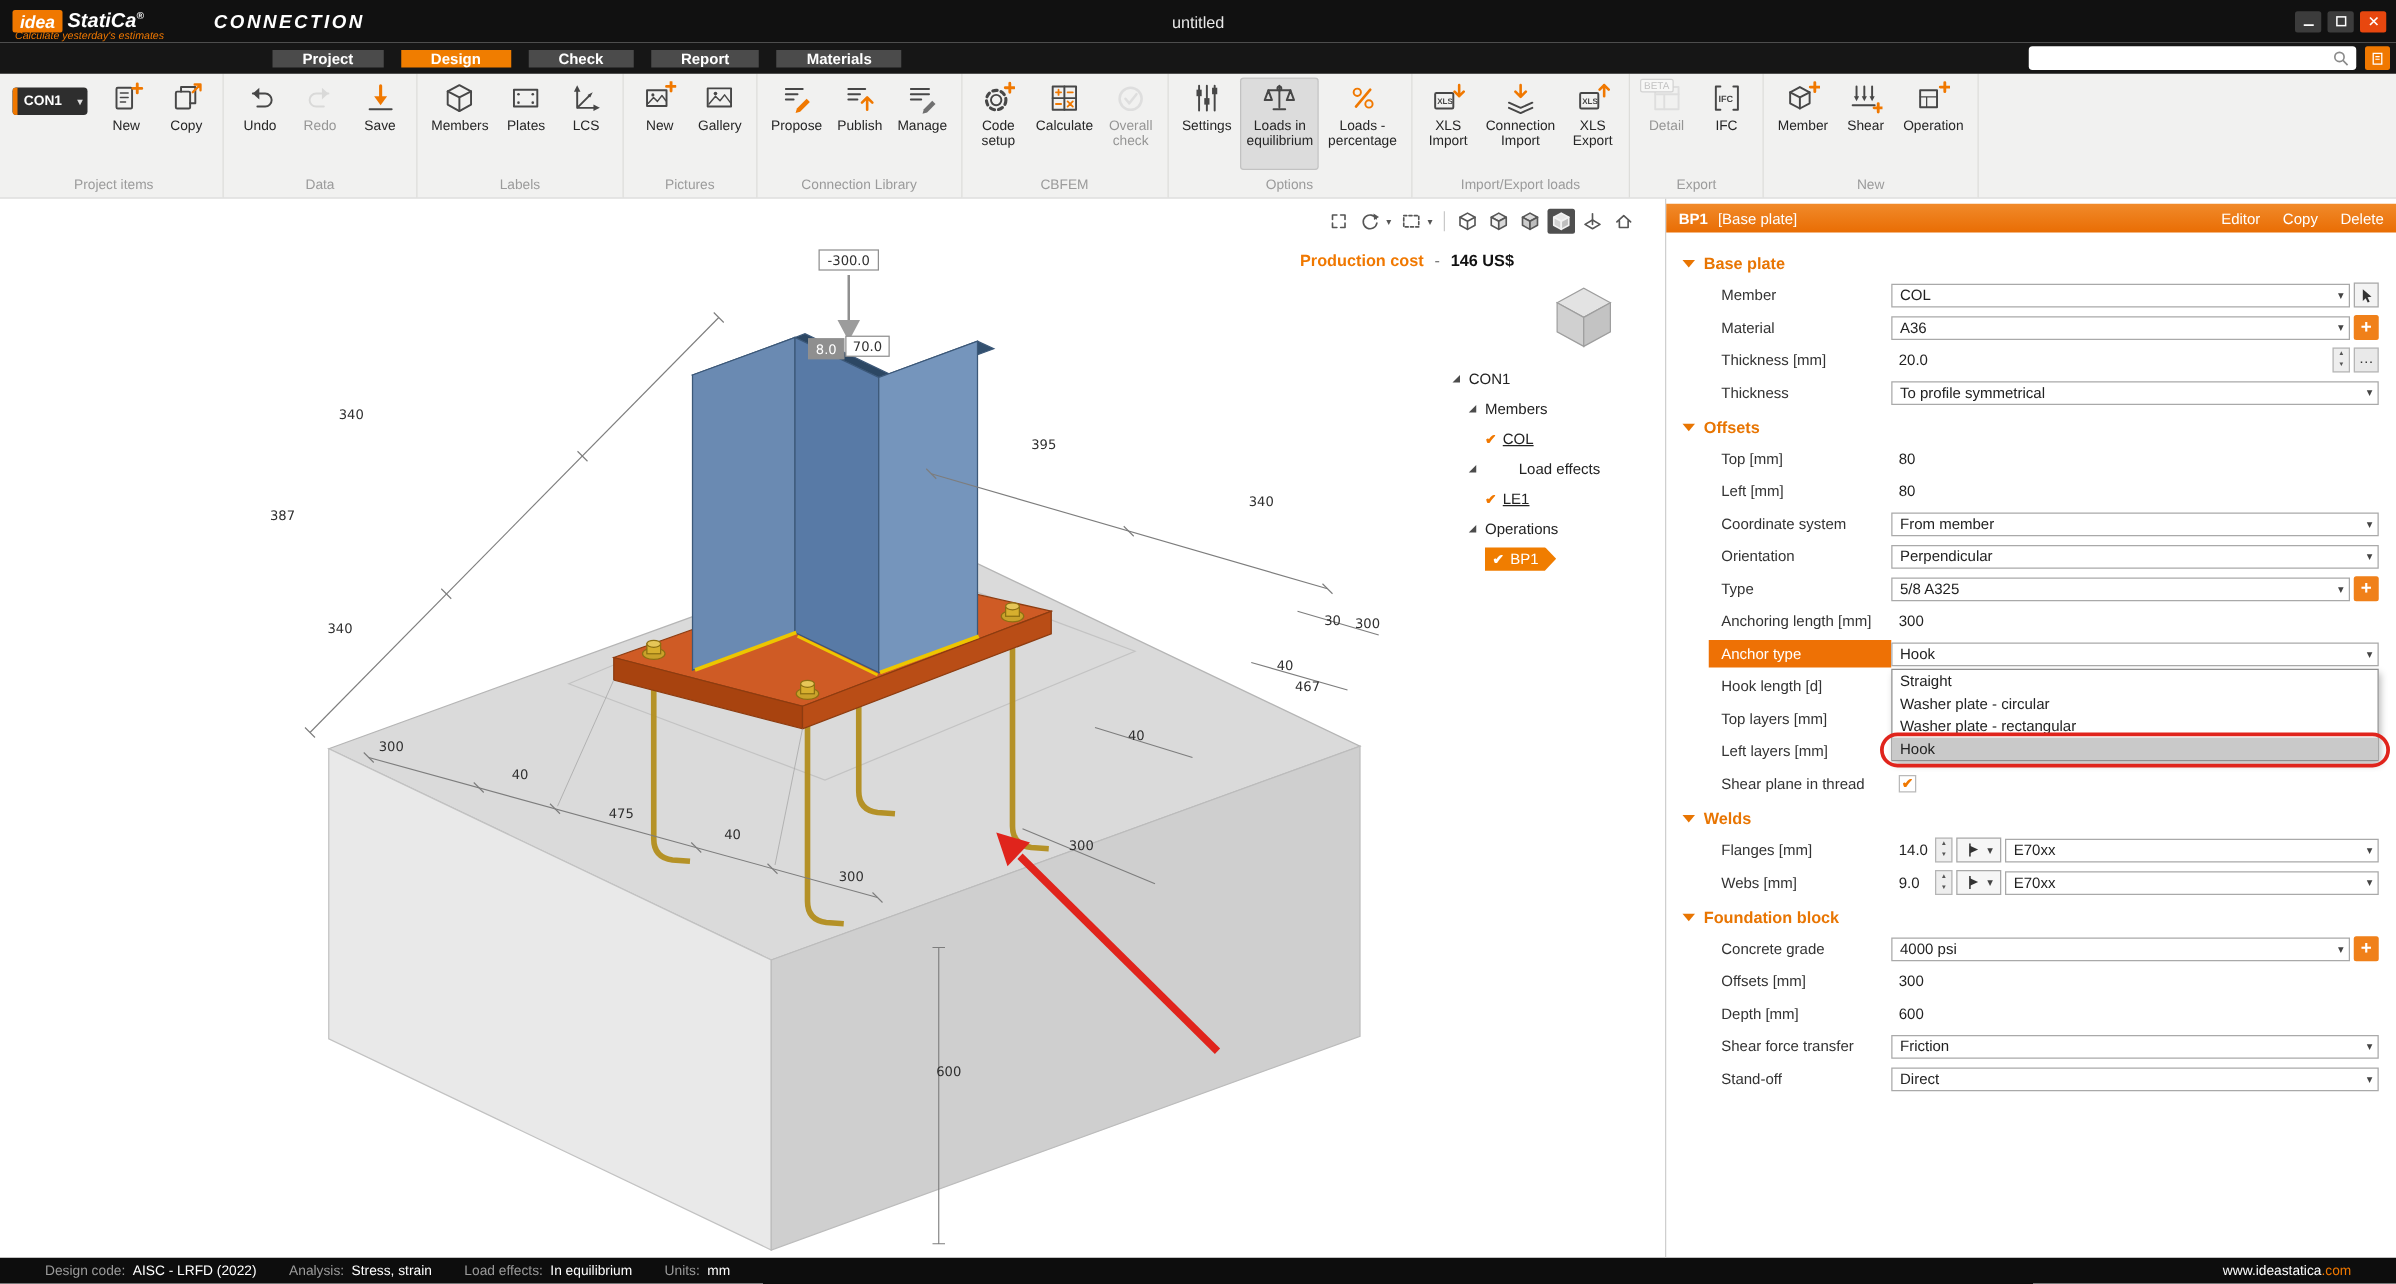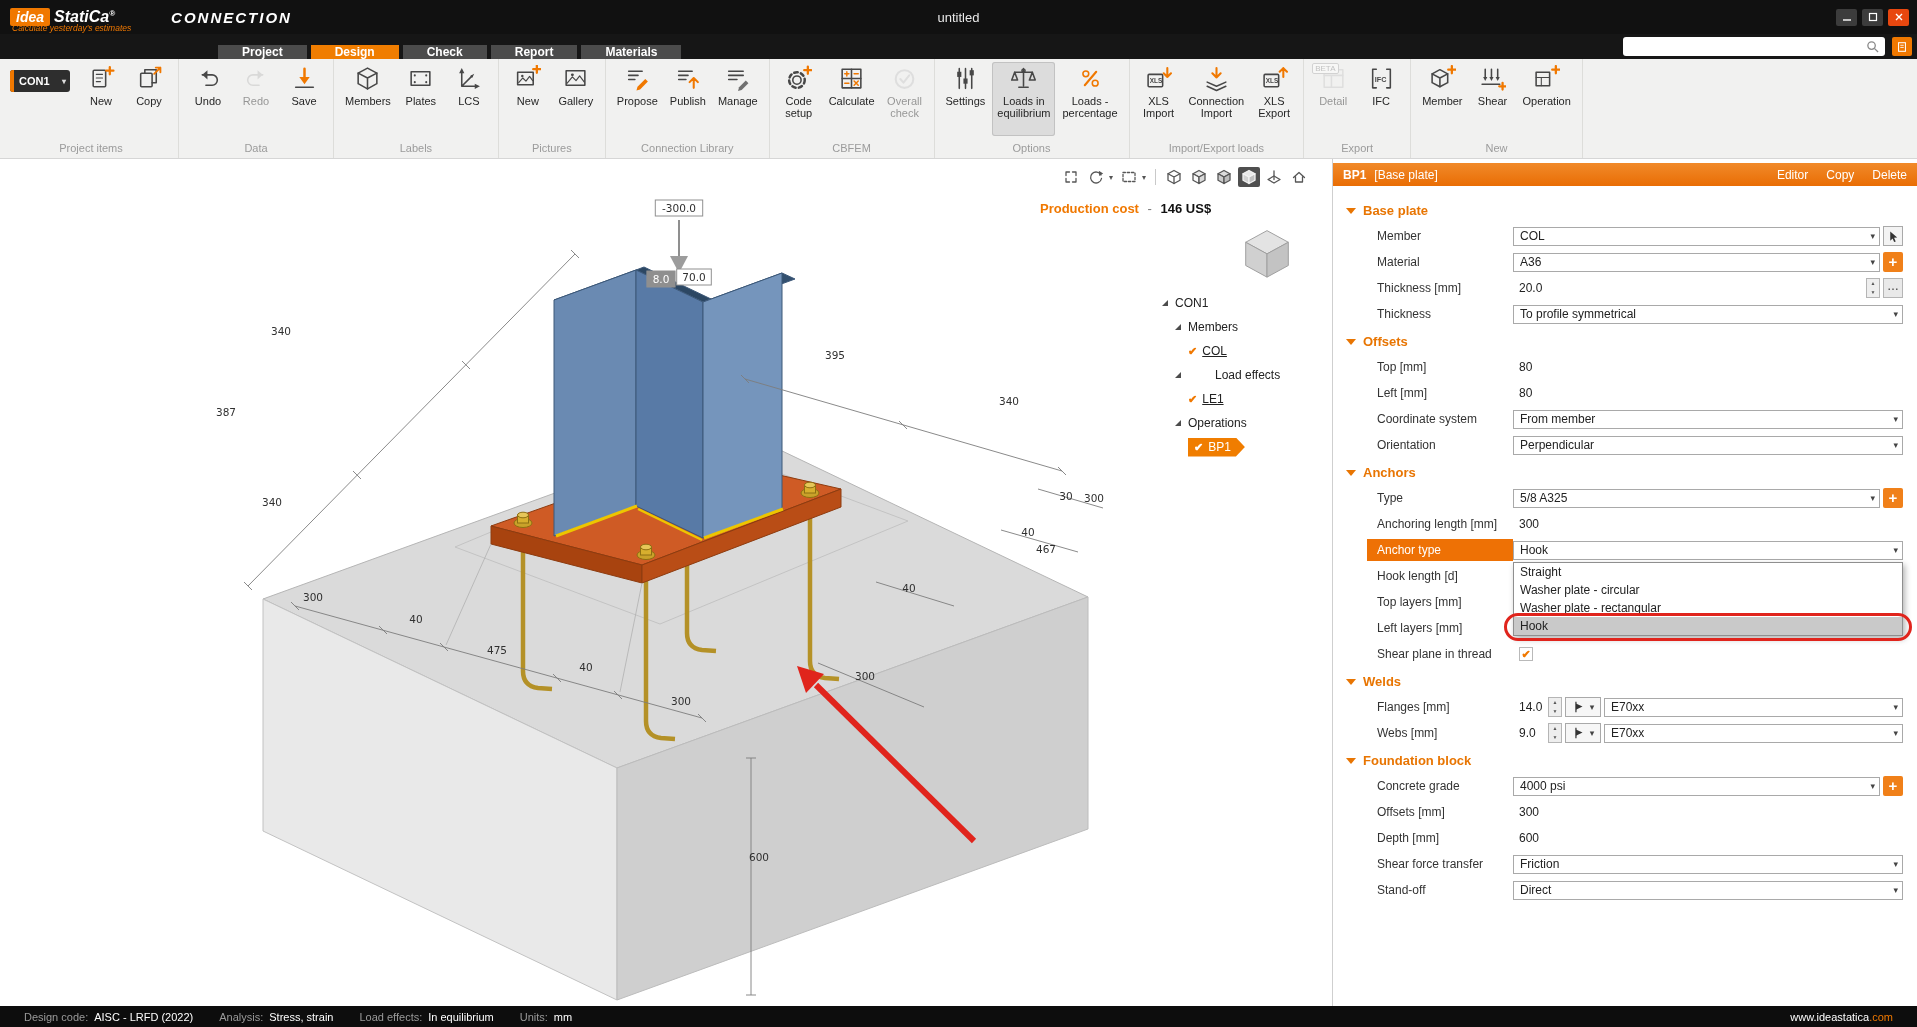--- a/index.html
+++ b/index.html
@@ -14,21 +14,21 @@
   .appname{color:#fff;font-style:italic;font-weight:bold;font-size:15px;letter-spacing:2px;margin-left:56px}
   .tagline{position:absolute;left:12px;top:23px;color:#f07800;font-size:8.5px;font-style:italic}
   .doctitle{position:absolute;left:50%;transform:translateX(-50%);top:10px;color:#e8e8e8;font-size:13px}
   .winbtns{margin-left:auto;display:flex;gap:5px;margin-right:8px}
   .wbtn{width:21px;height:17px;background:#3c3c3c;display:flex;align-items:center;justify-content:center;border-radius:2px}
   .wbtn.close{background:#e8470f}
   .wbtn svg{width:10px;height:10px}
 
   
   .tabrow{height:25px;background:#161616;position:relative;display:flex;align-items:flex-end;padding-left:218px}
-  .tabs{display:flex;gap:4px;height:25px;align-items:flex-end}
+  .tabs{display:flex;gap:14px;height:25px;align-items:center}
   .tab{padding:0 24px;background:#4b4b4b;color:#fff;font-size:12px;font-weight:bold;display:flex;align-items:center}
   .tab.active{background:#f07d00}
   .searchwrap{position:absolute;right:32px;top:3px;width:262px;height:19px;background:#fff;border-radius:3px;display:flex;align-items:center;padding:0 6px}
   .searchinput{border:none;outline:none;flex:1;font-size:12px;background:transparent;min-width:0}
   .searchicon svg{width:13px;height:13px;display:block}
   .appbadge{position:absolute;right:5px;top:3px;width:20px;height:19px;background:#f07800;border-radius:2px;display:flex;align-items:center;justify-content:center}
   .appbadge svg{width:12px;height:12px}
 
   
   .ribbon{height:100px;background:#f1f1f0;border-bottom:1px solid #d6d6d6;display:flex;align-items:stretch;padding-left:4px}
@@ -102,21 +102,21 @@
   .chkmark{color:#f07800;font-size:11px;font-weight:bold;line-height:1}
   .weldbtn{width:36px;height:20px;border:1px solid #a9a9a9;background:#f6f6f6;display:flex;align-items:center;justify-content:center;gap:1px;flex:none}
   .weldbtn svg{width:14px;height:14px}
   .wnum{width:32px;flex:none}
   .ddpop{position:absolute;left:180px;right:14px;top:25px;background:#fff;border:1px solid #8f8f8f;box-shadow:2px 3px 6px rgba(0,0,0,.3);z-index:40}
   .ddopt{height:18px;line-height:18px;padding-left:6px;font-size:12px;color:#222;white-space:nowrap;overflow:hidden}
   .ddopt.sel{background:#c9c9c9}
   .redrect{position:absolute;left:-10px;right:-10px;top:50px;height:28px;border:3px solid #e0241c;border-radius:14px;pointer-events:none;z-index:60}
 
   
-  .statusbar{height:21px;background:#0d0d0d;display:flex;align-items:center;padding:0 24px;font-size:11px}
+  .statusbar{height:21px;background:#0d0d0d;display:flex;align-items:center;padding:0 36px;font-size:11px}
   .sbitems{display:flex;gap:26px}
   .sbpair{display:flex;gap:6px}
   .sbk{color:#9a9a9a}
   .sbv{color:#fff;font-weight:normal}
   .site{margin-left:auto}
   .site-w{color:#fff}
   .site-o{color:#f07800}
 </style>
 </head>
 <body>
@@ -907,24 +907,20 @@
             <div class="plabel">Orientation</div>
             <div class="pvalue">
               <div class="dd">
                 <span class="ddval">Perpendicular</span>
                 <span class="ddcaret">▾</span>
               </div>
             </div>
           </div>
         </div>
         <div class="psec">
-          <div class="psech">
-            <span class="psectri"></span>
-            <span class="psectitle">Anchors</span>
-          </div>
           <div class="prow">
             <div class="plabel">Type</div>
             <div class="pvalue">
               <div class="dd">
                 <span class="ddval">5/8 A325</span>
                 <span class="ddcaret">▾</span>
               </div>
               <div class="plusbtn">+</div>
             </div>
           </div>

